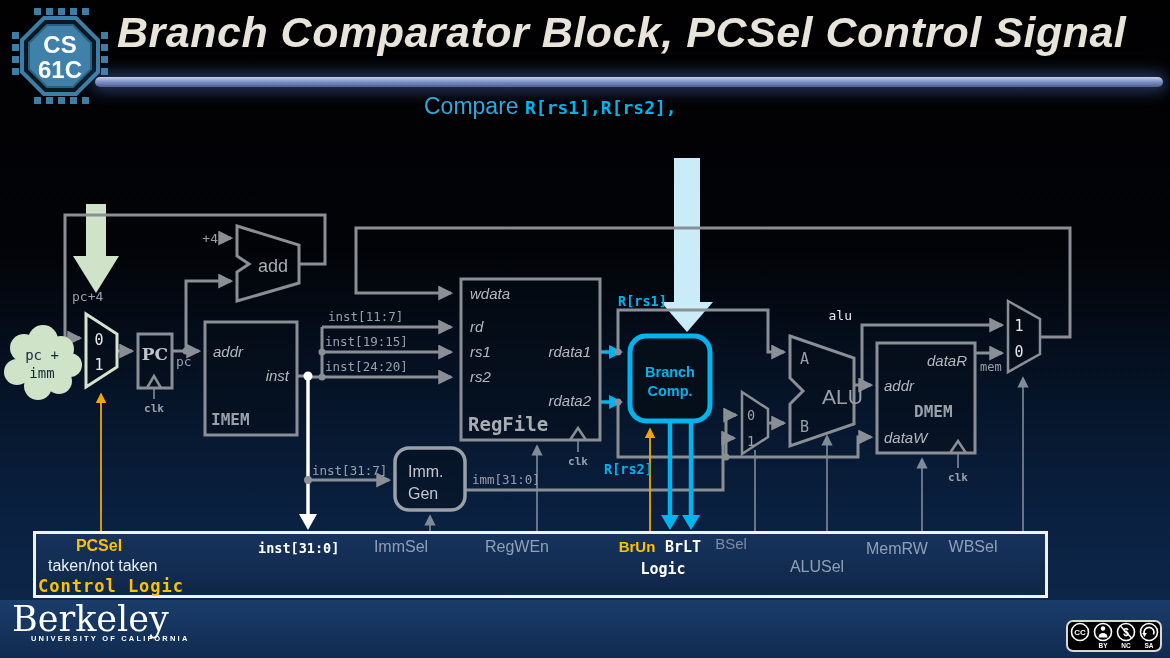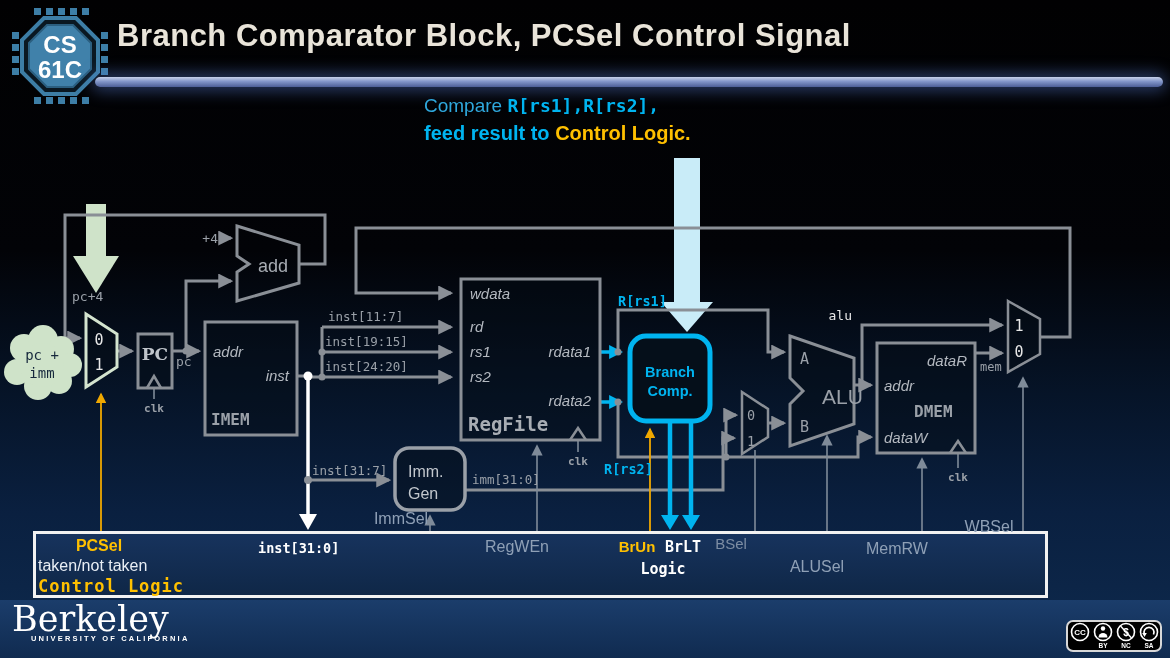--- a/index.html
+++ b/index.html
@@ -1,28 +1,28 @@
 <!DOCTYPE html>
 <html><head>
 <meta charset="utf-8">
 <style>
   html,body{margin:0;padding:0;background:#000;}
   #slide{position:relative;width:1170px;height:658px;overflow:hidden;
     font-family:"Liberation Sans",sans-serif;
     background:linear-gradient(180deg,#010102 0%,#020307 38%,#061428 60%,#0a2040 78%,#0e2a4e 100%);}
   .abs{position:absolute;}
   
-  #page-title{left:117px;top:18px;font-size:31px;font-weight:bold;color:#e9e4d9;letter-spacing:.5px;}
+  #page-title{left:117px;top:8px;font-size:43px;font-weight:bold;color:#e9e4d9;letter-spacing:.5px;font-style:italic;}
   #title-underline{left:95px;top:77px;width:1068px;height:10px;border-radius:6px;
     background:linear-gradient(180deg,#c6d0ea 0%,#8296c9 45%,#4c5e96 100%);
     box-shadow:0 0 16px 4px rgba(90,130,220,.45);}
   
   #update-pc{left:64px;top:140px;font-size:20px;font-weight:bold;color:#cfe0cb;line-height:26px;}
   #compare-note{left:424px;top:93px;line-height:26px;white-space:nowrap;}
-  .cmp-pre{font-size:19px;color:#2fa8dd;text-align:right;}
+  .cmp-pre{font-size:23px;color:#2fa8dd;text-align:right;}
   .cmp-regs{font-family:"DejaVu Sans Mono",monospace;font-weight:bold;font-size:18px;color:#00b4f0;}
   .cmp-feed{font-size:20px;font-weight:bold;color:#00b4f0;}
   .cmp-target{font-size:20px;font-weight:bold;color:#ffc000;}
   
   #diagram{left:0;top:0;width:1170px;height:658px;z-index:5;pointer-events:none;}
   
   #control-bar{left:33px;top:531px;width:1015px;height:67px;box-sizing:border-box;
     border:3px solid #f2f2f2;background:linear-gradient(180deg,#17335d,#0f2747);z-index:2;}
   .bar-label{position:absolute;z-index:6;white-space:nowrap;}
   .ctr{transform:translateX(-50%);}
@@ -72,21 +72,20 @@
     <text x="48" y="70" text-anchor="middle" font-family="Liberation Sans,sans-serif" font-weight="bold" font-size="24" fill="#ffffff">61C</text>
   </svg>
 
   <div class="abs" id="page-title">Branch Comparator Block, PCSel Control Signal</div>
   <div class="abs" id="title-underline"></div>
 
   <div class="abs" id="update-pc">
   </div>
   <div class="abs" id="compare-note">
     <div><span class="cmp-pre">Compare </span><span class="cmp-regs">R[rs1],R[rs2],</span></div>
-    <div><span class="cmp-feed">feed result to </span><span class="cmp-target">Control Logic.</span></div>
   </div>
 
   <div class="abs" id="control-bar"></div>
 
   <svg class="abs" id="diagram" viewBox="0 0 1170 658">
     <defs>
       <marker id="ag" viewBox="0 0 10 10" refX="8.5" refY="5" markerWidth="5" markerHeight="5" orient="auto">
           <path d="M0,0 L10,5 L0,10 Z" fill="#8a8f96"></path>
         </marker>
       <marker id="ags" viewBox="0 0 10 10" refX="8.5" refY="5" markerWidth="7" markerHeight="7" orient="auto">
@@ -264,32 +263,32 @@
     <path d="M950,453 L958,441 L966,453" fill="none" stroke="#8a8f96" stroke-width="2.5"></path>
     <text x="958" y="481" text-anchor="middle" font-family="DejaVu Sans Mono,monospace" font-weight="bold" font-size="11" fill="#9aa0a8">clk</text>
     <text x="980" y="371" font-family="DejaVu Sans Mono,monospace" font-size="12" fill="#9aa0a8">mem</text>
 
     <polygon points="1008,301 1040,319 1040,354 1008,372" fill="rgba(5,12,20,.4)" stroke="#8a8f96" stroke-width="2.5"></polygon>
     <text x="1019" y="331" text-anchor="middle" font-family="DejaVu Sans Mono,monospace" font-size="15" fill="#e8e8e8">1</text>
     <text x="1019" y="357" text-anchor="middle" font-family="DejaVu Sans Mono,monospace" font-size="15" fill="#e8e8e8">0</text>
   </svg>
 
   <span class="bar-label ctr lbl-orange" style="left:99px;top:537px;text-align:right;">PCSel</span>
-  <span class="bar-label lbl-white" style="left:38px;top:557px;">taken/not taken</span>
+  <span class="bar-label lbl-white" style="left:48px;top:557px;">taken/not taken</span>
   <span class="bar-label lbl-cl" style="left:38px;top:576px;">Control Logic</span>
   <span class="bar-label lbl-inst" style="left:258px;top:540px;">inst[31:0]</span>
-  <span class="bar-label ctr lbl-gray" style="left:401px;top:510px;">ImmSel</span>
+  <span class="bar-label ctr lbl-gray" style="left:401px;top:538px;">ImmSel</span>
   <span class="bar-label ctr lbl-gray" style="left:517px;top:538px;">RegWEn</span>
   <span class="bar-label ctr lbl-orange" style="left:637px;top:538px;font-size:15px;">BrUn</span>
   <span class="bar-label ctr lbl-mono-w" style="left:683px;top:538px;">BrLT</span>
   <span class="bar-label ctr lbl-mono-w" style="left:663px;top:560px;">Logic</span>
   <span class="bar-label ctr lbl-gray" style="left:731px;top:535px;font-size:15px;color:#7d8da3;">BSel</span>
   <span class="bar-label ctr lbl-gray" style="left:817px;top:538px;margin-top:20px;">ALUSel</span>
   <span class="bar-label ctr lbl-gray" style="left:897px;top:540px;">MemRW</span>
-  <span class="bar-label ctr lbl-gray" style="left:973px;top:518px;margin-left:16px;">WBSel</span>
+  <span class="bar-label ctr lbl-gray" style="left:973px;top:538px;">WBSel</span>
 
   <div class="abs" id="footer"></div>
   <div class="abs" id="berkeley">
     <div class="wordmark">Berkeley</div>
     <div class="sub">UNIVERSITY OF CALIFORNIA</div>
   </div>
   <div class="abs" id="cc-badge">
     <svg width="92" height="28" viewBox="0 0 92 28">
       <g stroke="#ffffff" stroke-width="1.6" fill="none">
         <circle cx="12" cy="10" r="8.5"></circle>

